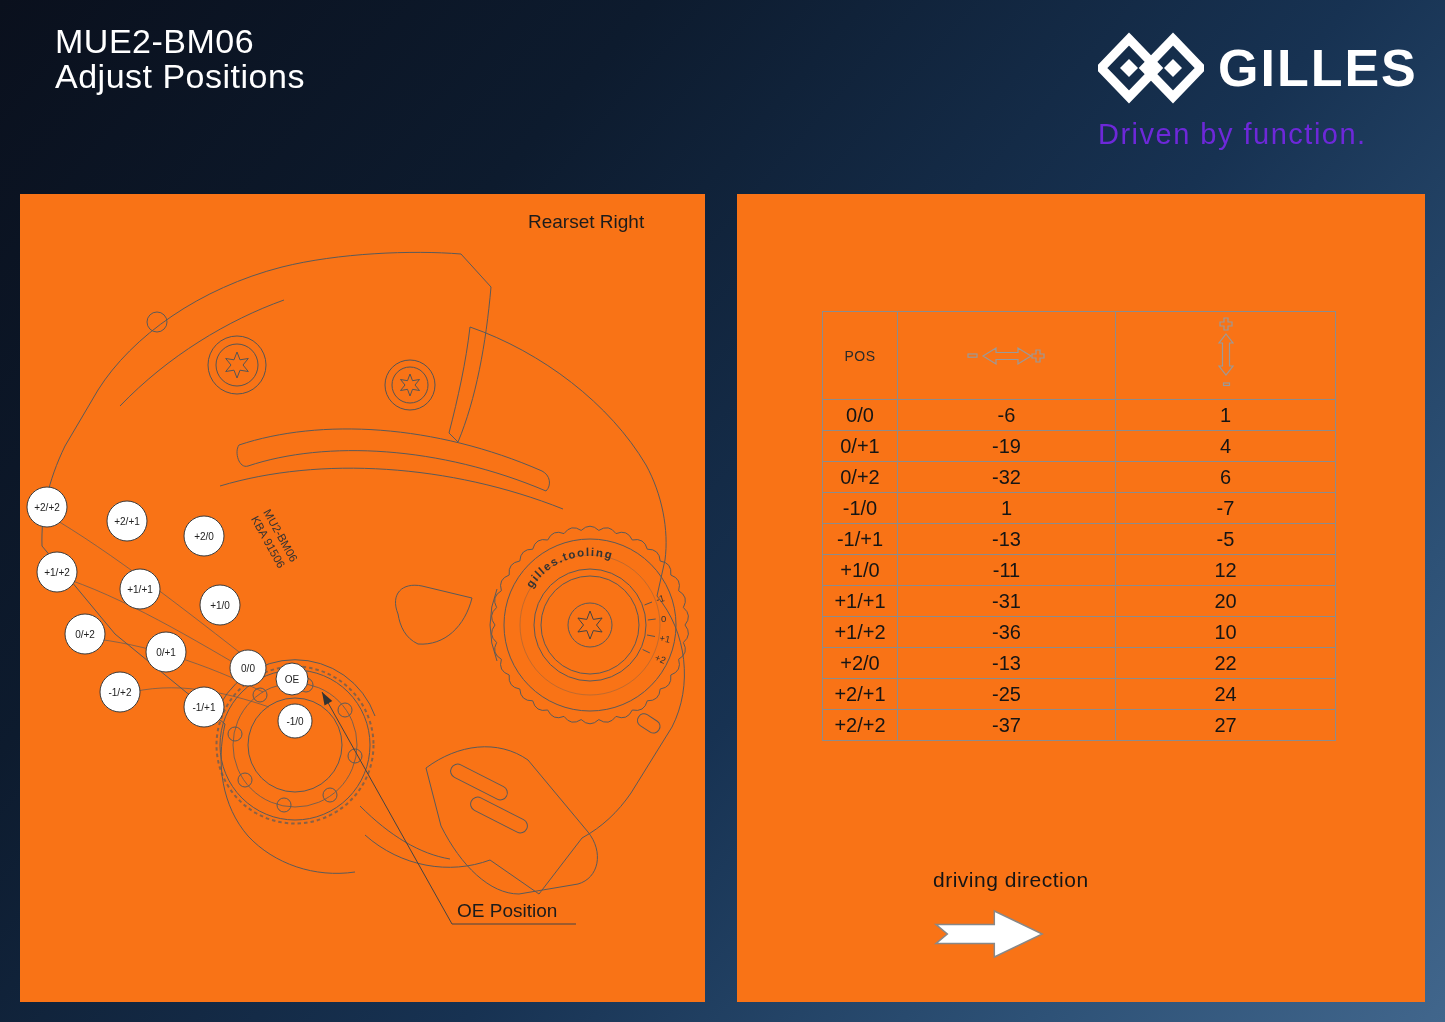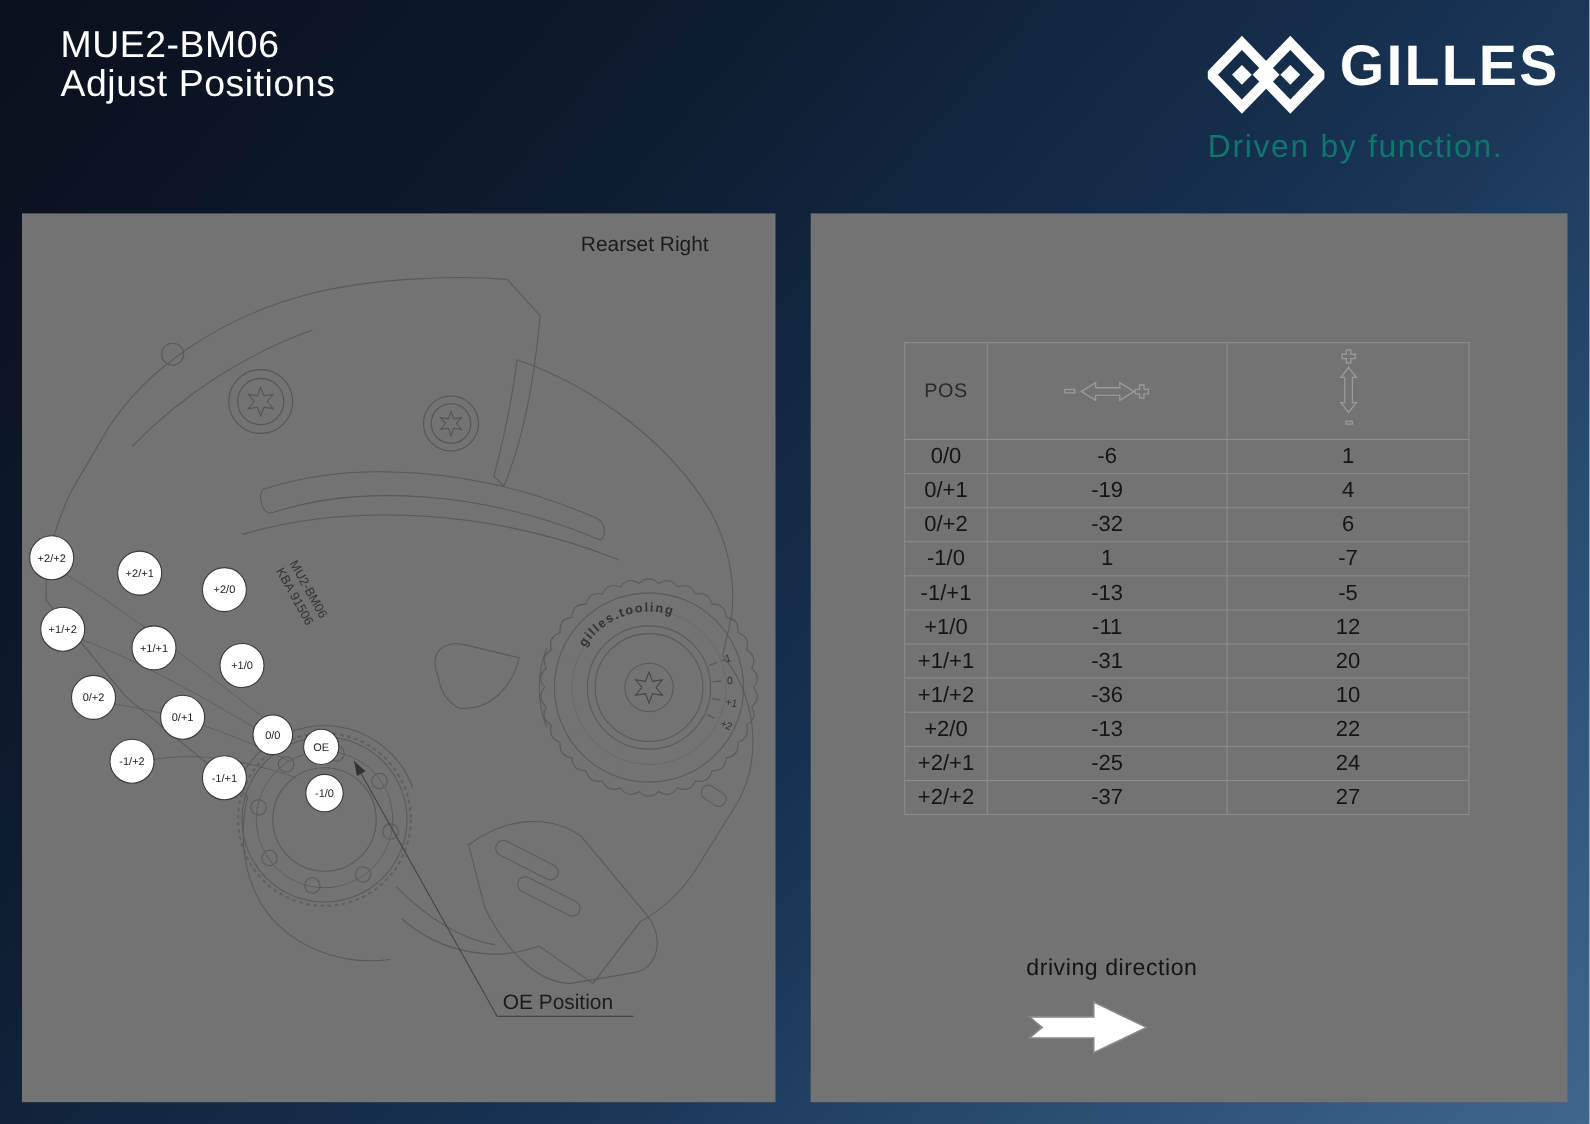--- a/index.html
+++ b/index.html
@@ -4,33 +4,33 @@
 <style>
   * { margin:0; padding:0; box-sizing:border-box; }
   html,body { width:1445px; height:1022px; }
   body {
     position:relative; overflow:hidden;
     background: linear-gradient(131deg, #0a101d 0%, #0d1b2e 28%, #173252 58%, #2d5176 82%, #41668c 100%);
     font-family:"Liberation Sans", sans-serif;
   }
   .title-block { position:absolute; left:55px; top:24px; color:#ffffff; font-size:34px; line-height:35px; letter-spacing:0.5px; font-weight:400; }
   .brand-block { position:absolute; left:1098px; top:30px; width:330px; }
-  .brand-row { display:flex; align-items:flex-start; gap:14px; }
+  .brand-row { display:flex; align-items:center; gap:14px; }
   .brand-name { color:#ffffff; font-size:52px; font-weight:bold; letter-spacing:2px; }
-  .tagline { margin-top:12px; color:#0f766e; font-size:29px; letter-spacing:1.5px; font-weight:400; }
-  .panel { position:absolute; background:#737373; }
+  .tagline { margin-top:12px; color:#6d28d9; font-size:29px; letter-spacing:1.5px; font-weight:400; }
+  .panel { position:absolute; background:#f97316; }
   .left-panel  { left:20px;  top:194px; width:685px; height:808px; }
   .right-panel { left:737px; top:194px; width:688px; height:808px; }
   .adjust-table { position:absolute; left:85px; top:117px; border-collapse:collapse; table-layout:fixed; }
   .adjust-table th, .adjust-table td { border:1px solid #8c8c8c; font-weight:normal; padding:0; }
   .adjust-table thead th { height:88px; vertical-align:middle; text-align:center; }
   .col-pos { width:75px; }
   .col-x { width:218px; }
   .col-y { width:220px; }
-  th.col-pos { font-size:18px; color:#2a2a2a; letter-spacing:0.5px; }
+  th.col-pos { font-size:14px; color:#2a2a2a; letter-spacing:0.5px; }
   .adjust-table td { height:31px; text-align:center; font-size:20px; color:#151515; }
   .adjust-table th svg { display:block; margin:0 auto; }
   .driving-block { position:absolute; left:196px; top:674px; width:260px; text-align:left; }
   .driving-label { font-size:21px; color:#151515; margin-bottom:16px; letter-spacing:0.5px; }
   .drawing { display:block; }
 </style>
 </head>
 <body>
 
 <div class="title-block">

